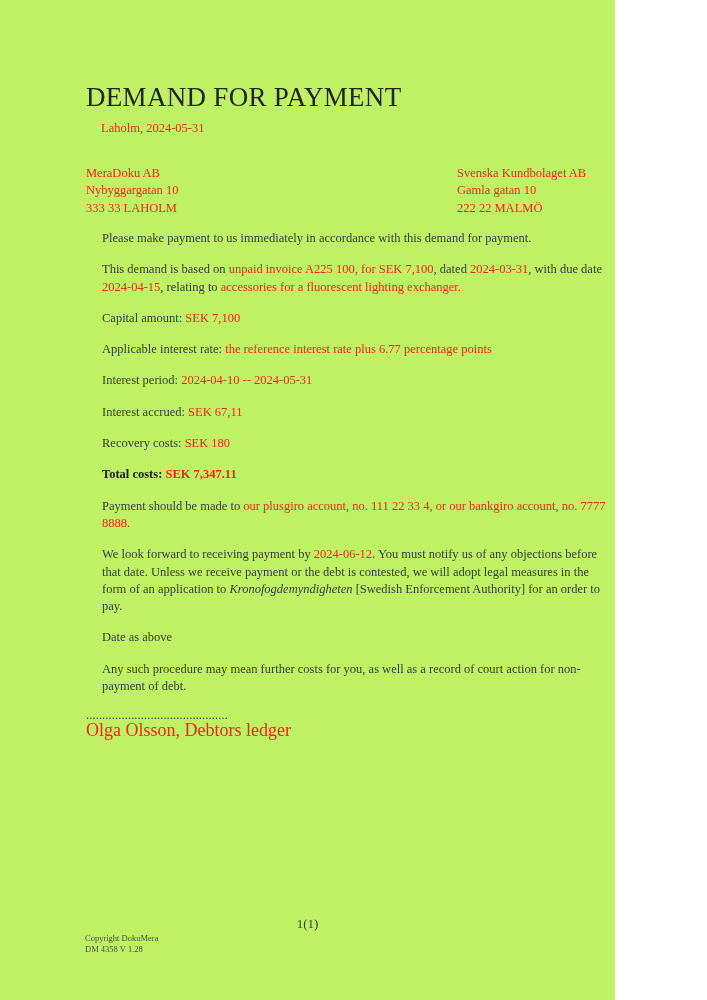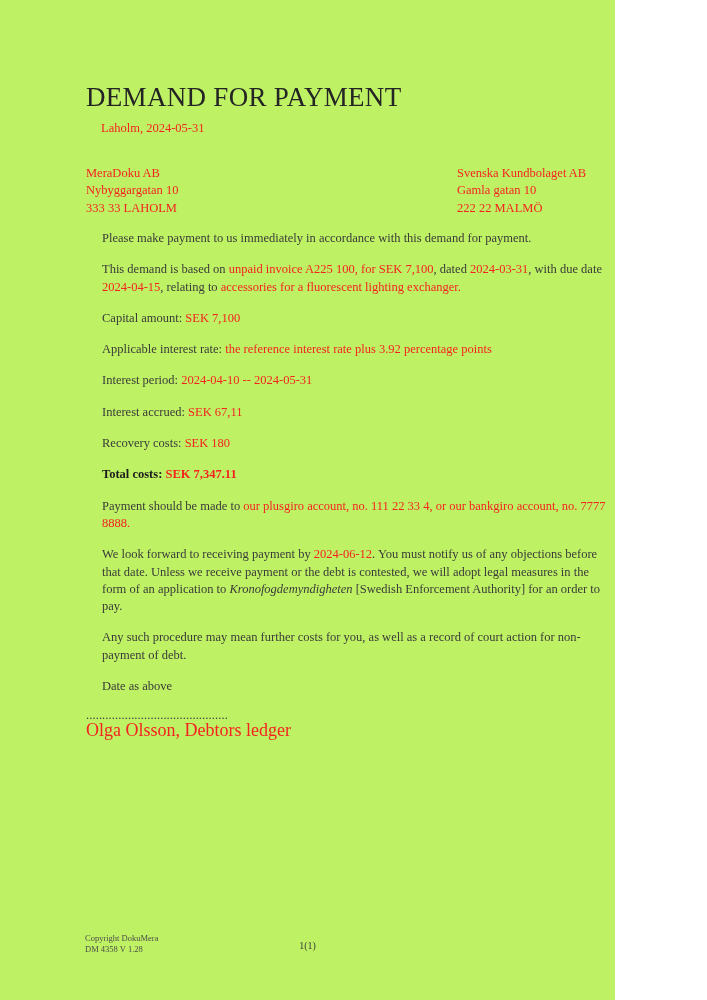--- a/index.html
+++ b/index.html
@@ -75,23 +75,22 @@
     font-size: 18px;
     line-height: 17.3px;
     color: var(--red);
   }
   .page-number {
     position: absolute;
     left: 0;
     top: 916px;
     width: 100%;
     text-align: center;
-    font-size: 10px;
+    font-size: 13px;
     color: #3a3a3a;
-    margin-top: 24px;
   }
   .copyright {
     position: absolute;
     left: 85px;
     top: 933px;
     font-size: 8.5px;
     line-height: 10.5px;
     color: #4c4c4c;
   }
 </style>
@@ -114,29 +113,29 @@
       <div>Svenska Kundbolaget AB</div>
       <div>Gamla gatan 10</div>
       <div>222 22 MALMÖ</div>
     </div>
   </div>
 
   <div class="body-text">
     <p><span class="seg-k">Please make payment to us immediately in accordance with this demand for payment.</span></p>
     <p><span class="seg-k">This demand is based on </span><span class="seg-r">unpaid invoice A225 100, for SEK 7,100</span><span class="seg-k">, dated </span><span class="seg-r">2024-03-31</span><span class="seg-k">, with due date </span><span class="seg-r">2024-04-15</span><span class="seg-k">, relating to </span><span class="seg-r">accessories for a fluorescent lighting exchanger.</span></p>
     <p><span class="seg-k">Capital amount: </span><span class="seg-r">SEK 7,100</span></p>
-    <p><span class="seg-k">Applicable interest rate: </span><span class="seg-r">the reference interest rate plus 3.92 percentage points</span></p>
+    <p><span class="seg-k">Applicable interest rate: </span><span class="seg-r">the reference interest rate plus 6.77 percentage points</span></p>
     <p><span class="seg-k">Interest period: </span><span class="seg-r">2024-04-10 -- 2024-05-31</span></p>
     <p><span class="seg-k">Interest accrued: </span><span class="seg-r">SEK 67,11</span></p>
     <p><span class="seg-k">Recovery costs: </span><span class="seg-r">SEK 180</span></p>
     <p><span class="seg-kb">Total costs: </span><span class="seg-rb">SEK 7,347.11</span></p>
     <p><span class="seg-k">Payment should be made to </span><span class="seg-r">our plusgiro account, no. 111 22 33 4, or our bankgiro account, no. 7777 8888.</span></p>
     <p><span class="seg-k">We look forward to receiving payment by </span><span class="seg-r">2024-06-12</span><span class="seg-k">. You must notify us of any objections before that date. Unless we receive payment or the debt is contested, we will adopt legal measures in the form of an application to </span><span class="seg-ki">Kronofogdemyndigheten</span><span class="seg-k"> [Swedish Enforcement Authority] for an order to pay.</span></p>
+    <p><span class="seg-k">Date as above</span></p>
     <p><span class="seg-k">Any such procedure may mean further costs for you, as well as a record of court action for non-payment of debt.</span></p>
-    <p><span class="seg-k">Date as above</span></p>
 
     <div class="signature-block">
       <div class="signature-dots">............................................</div>
       <div class="signature-name">Olga Olsson, Debtors ledger</div>
     </div>
   </div>
 
   <div class="page-number">1(1)</div>
 
   <div class="copyright">

